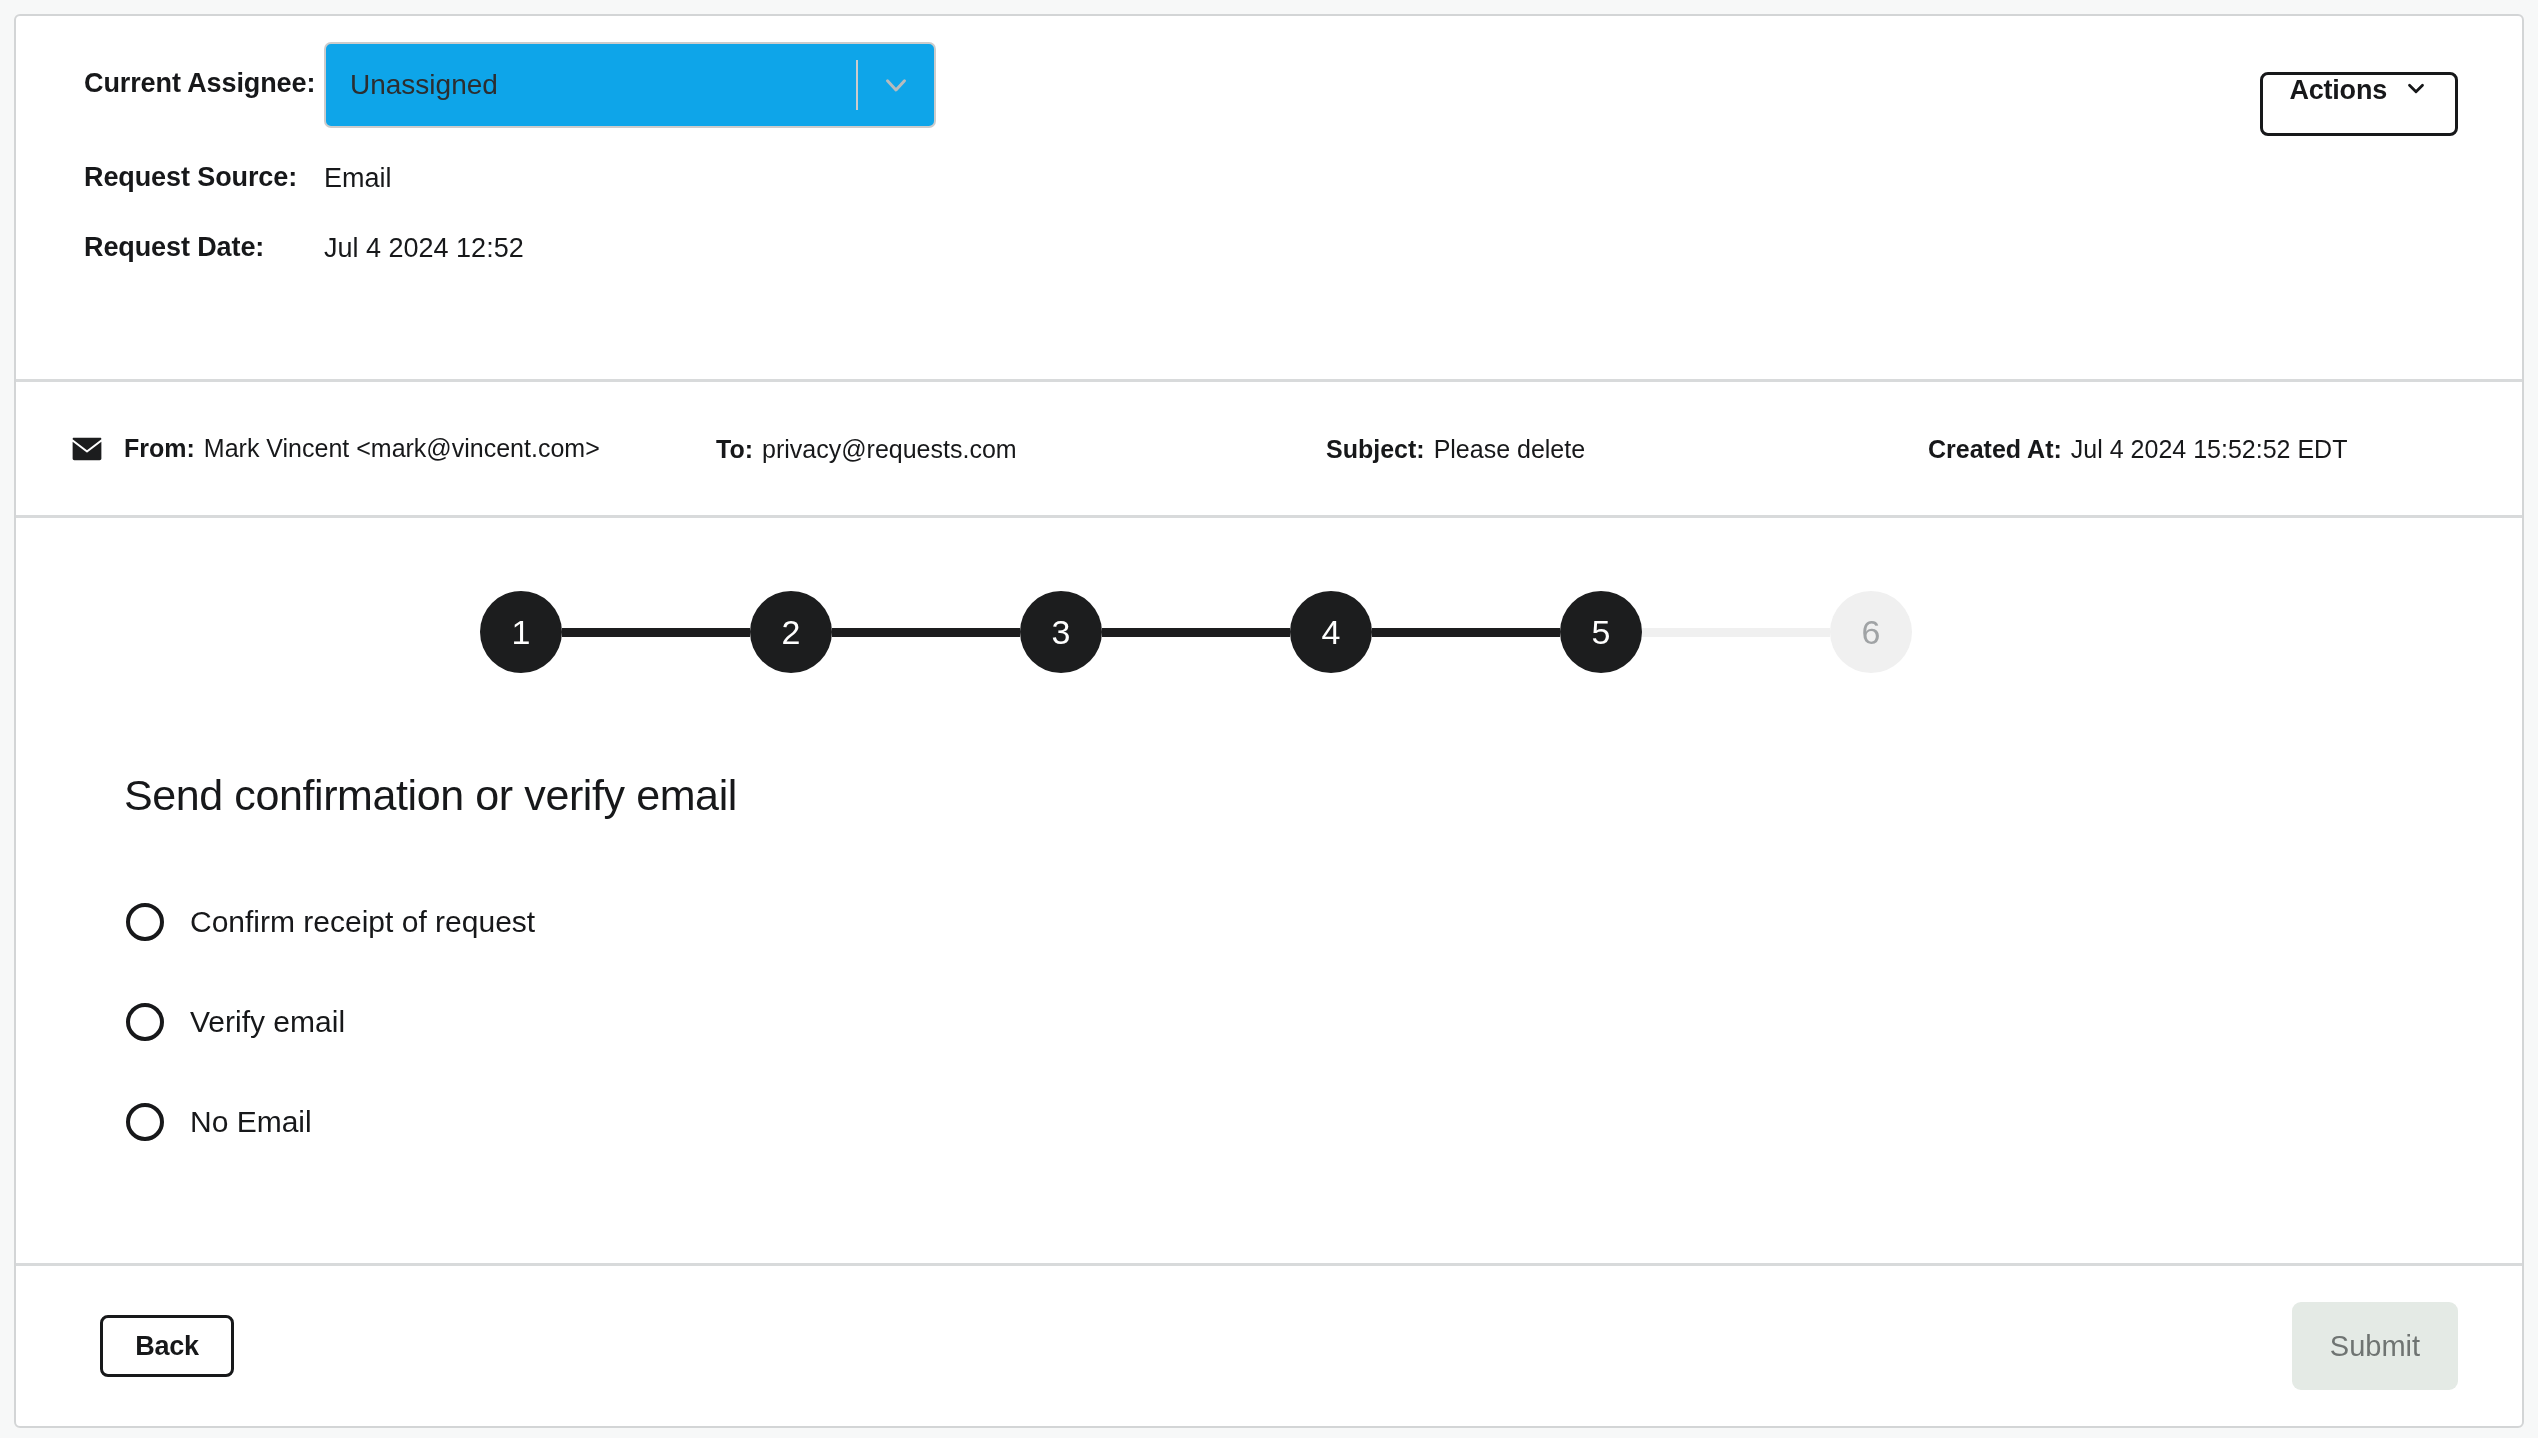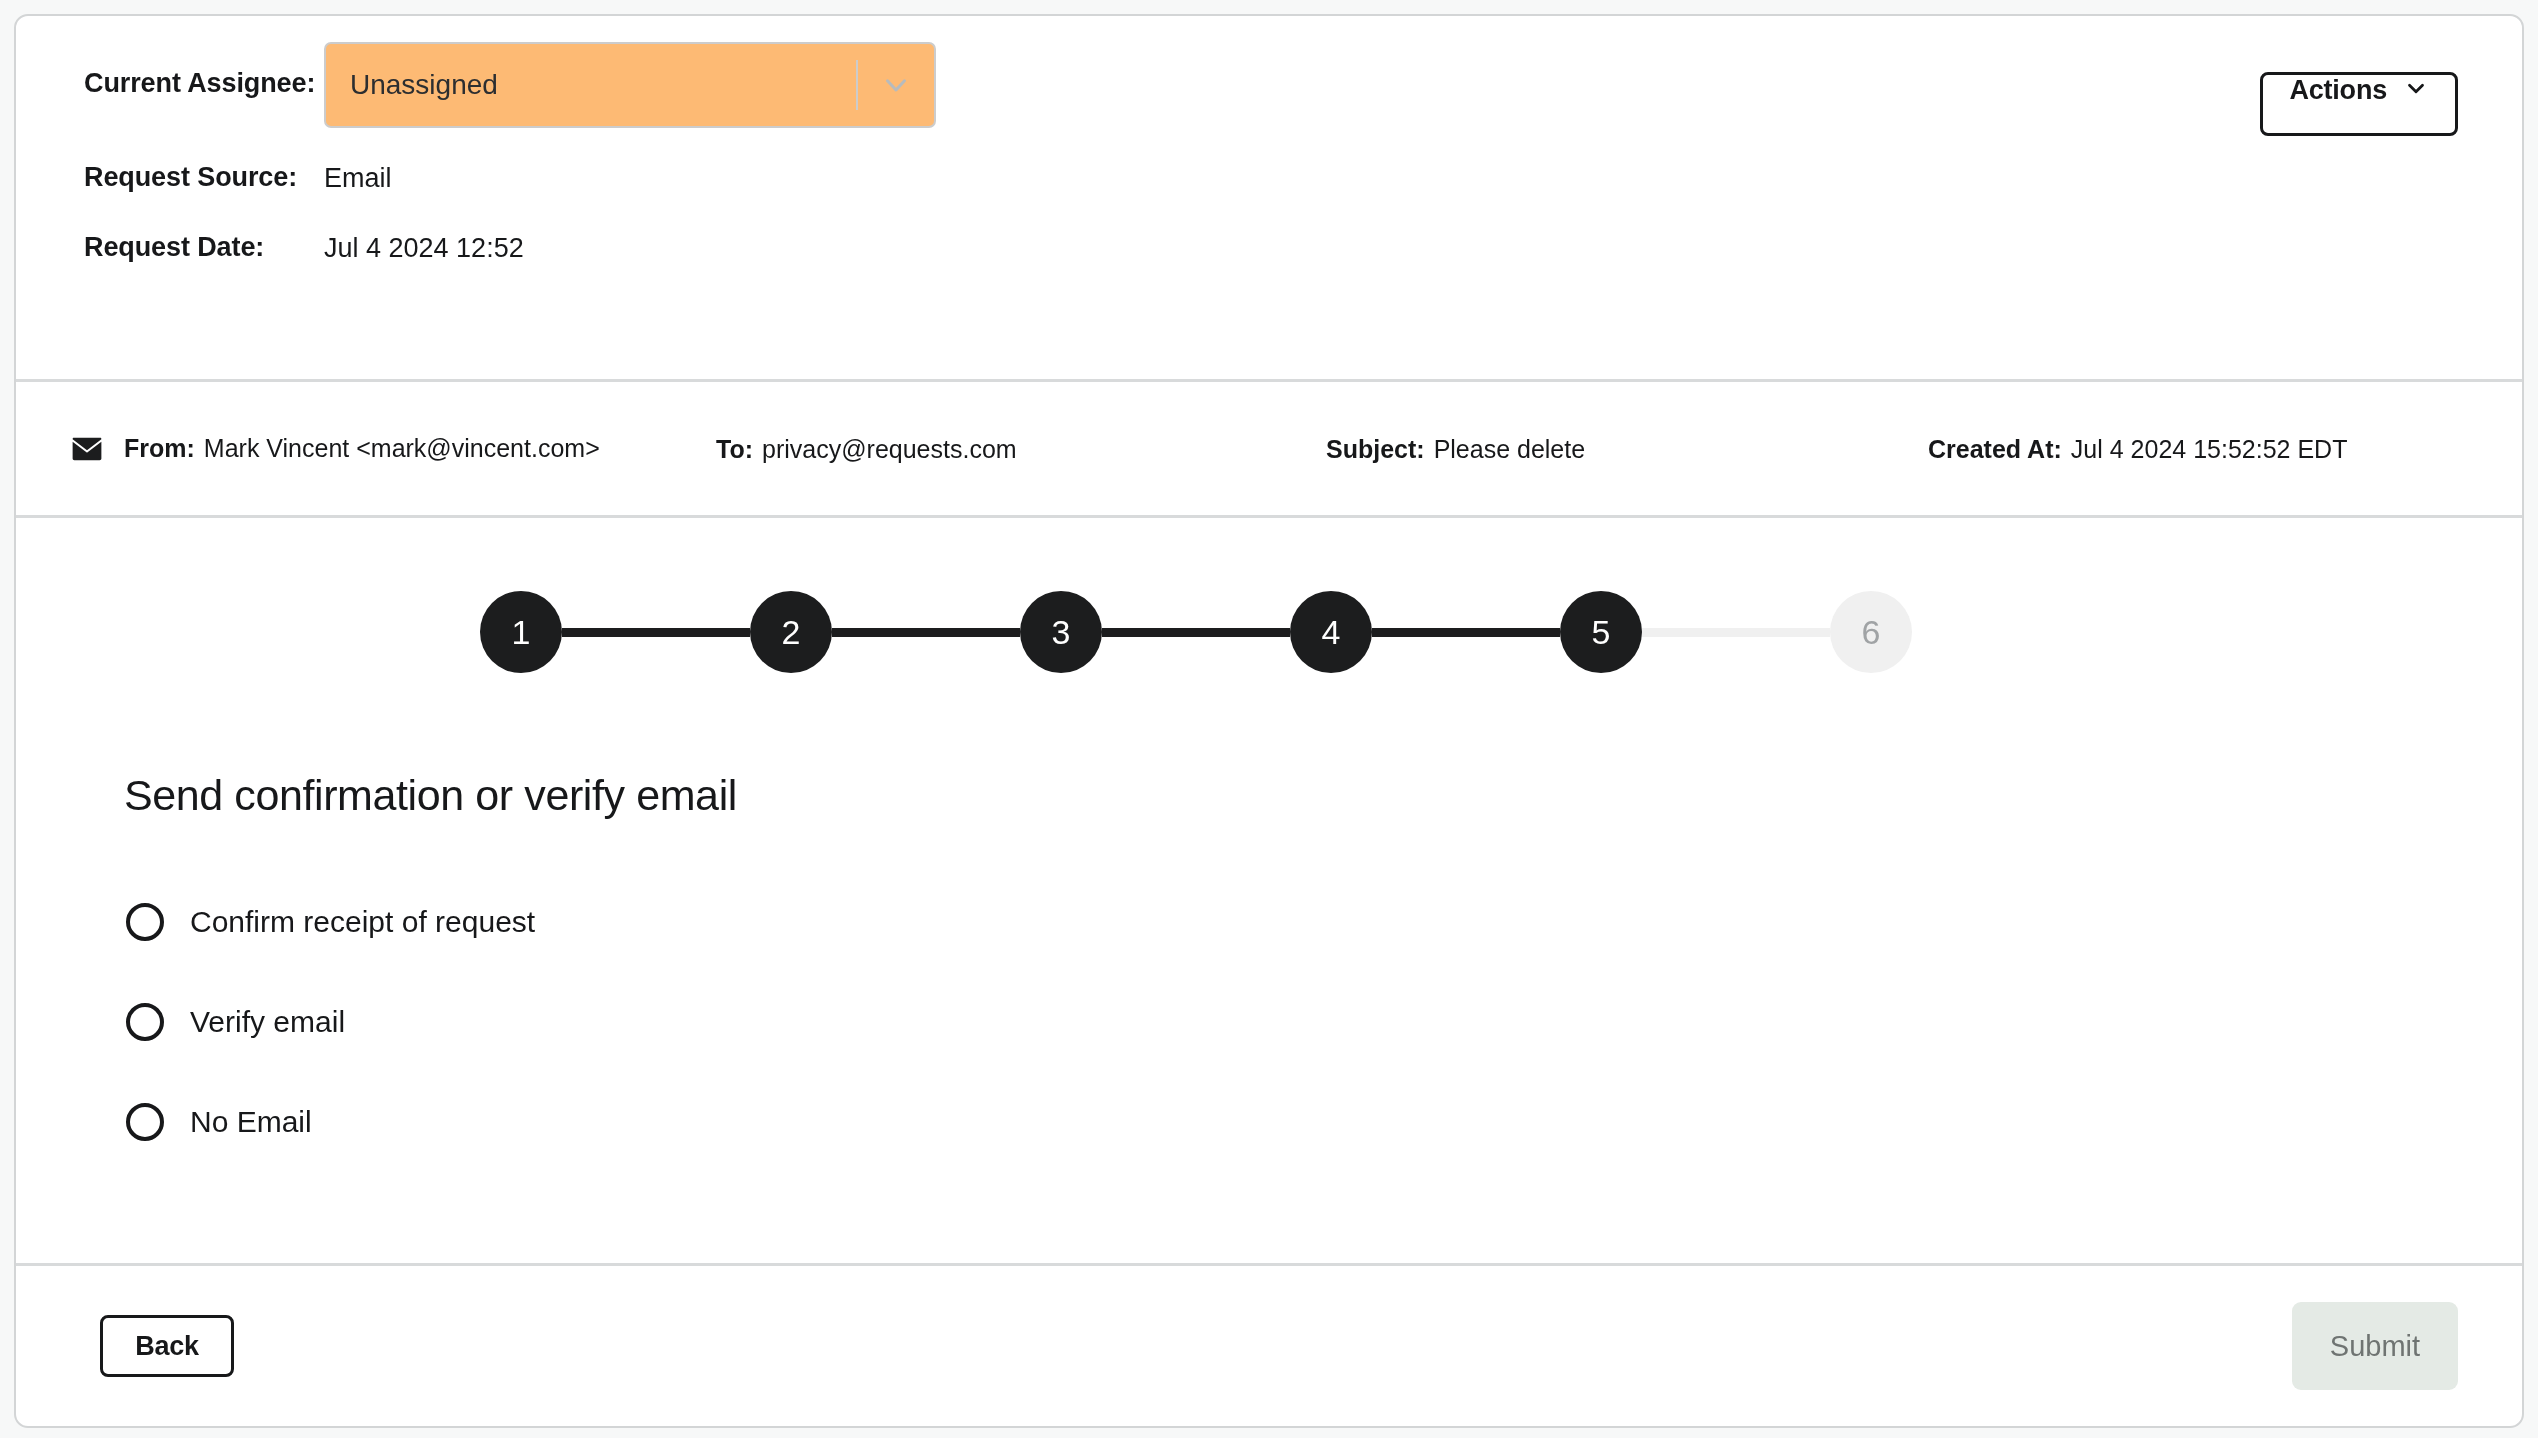--- a/index.html
+++ b/index.html
@@ -21,21 +21,21 @@
     height: 1438px;
     padding: 14px 14px 10px 14px;
   }
 
   .card {
     box-sizing: border-box;
     width: 100%;
     height: 100%;
     background: #ffffff;
     border: 2px solid #d3d5d6;
-    border-radius: 14px;
+    border-radius: 6px;
     display: flex;
     flex-direction: column;
     overflow: hidden;
   }
 
   
   .meta-section {
     box-sizing: border-box;
     position: relative;
     padding: 48px 0 40px 0;
@@ -71,21 +71,21 @@
     padding-top: 1px;
   }
 
   
   .select-control {
     box-sizing: border-box;
     width: 612px;
     height: 86px;
     border: 2px solid #cccccc;
     border-radius: 7px;
-    background: #fdba74;
+    background: #0ea5e9;
     display: flex;
     align-items: center;
     margin-top: -22px;
     cursor: default;
   }
   .select-value {
     flex: 1 1 auto;
     padding-left: 24px;
     font-size: 28px;
     color: #2c2e30;

